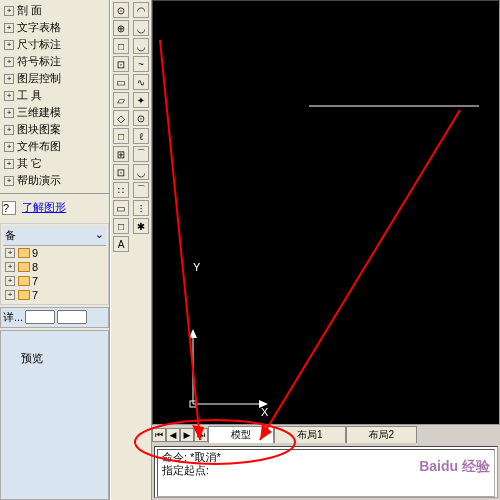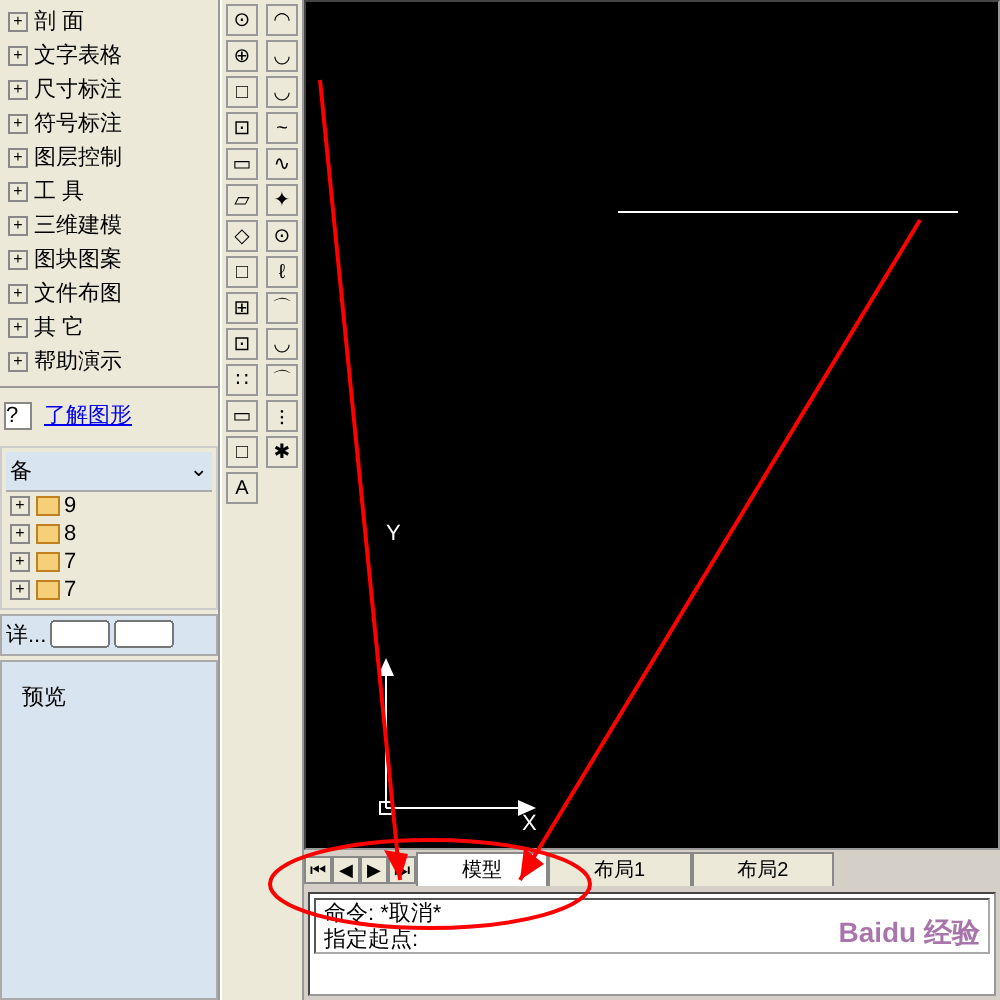--- a/index.html
+++ b/index.html
@@ -12,35 +12,35 @@
 .divider { height: 1px; background: #999; margin: 2px 0; }
 .folder-panel { margin-top: 4px; background: #ece9d8; padding: 2px; border: 1px solid #ccc; }
 .folder-header { display: flex; justify-content: space-between; padding: 2px; background: #d8e4f0; border-bottom: 1px solid #aaa; }
 .folder-icon { width: 12px; height: 10px; background: #f5d078; border: 1px solid #c08020; display: inline-block; margin-right: 2px; }
 .folder-item { padding: 1px 2px; display: flex; align-items: center; }
 .link-panel { padding: 4px 2px; display: flex; align-items: center; }
 .link-panel a { color: #0000ee; text-decoration: underline; margin-left: 4px; }
 .icon-box { width: 14px; height: 14px; border: 1px solid #888; background: #fff; margin-right: 2px; }
 .detail-panel { background: #d8e4f0; padding: 2px; border: 1px solid #aaa; margin-top: 2px; }
 .detail-row { display: flex; gap: 2px; }
-.preview-panel { background: #d8e4f0; padding: 10px; border: 1px solid #aaa; margin-top: 2px; flex: 1; }
+.preview-panel { background: #d8e4f0; padding: 20px; border: 1px solid #aaa; margin-top: 2px; flex: 1; }
 .toolbar-cols { display: flex; background: #ece9d8; border-left: 1px solid #fff; border-right: 1px solid #999; }
 .toolbar-col { width: 20px; display: flex; flex-direction: column; align-items: center; padding-top: 2px; gap: 2px; }
 .tbtn { width: 16px; height: 16px; border: 1px solid #999; background: #ece9d8; display: flex; align-items: center; justify-content: center; font-size: 10px; cursor: pointer; }
 .main-area { flex: 1; display: flex; flex-direction: column; background: #d4d0c8; position: relative; }
 .drawing { flex: 1; background: #000; position: relative; border: 1px inset #999; }
 .coord-y { position: absolute; left: 40px; top: 260px; color: #fff; font-size: 11px; }
 .coord-x { position: absolute; left: 108px; bottom: 6px; color: #fff; font-size: 11px; }
 .axis { position: absolute; left: 30px; bottom: 10px; }
 .tabs { display: flex; background: #d4d0c8; padding: 1px 0; align-items: center; }
 .tab-arrow { width: 14px; height: 14px; border: 1px solid #888; background: #ece9d8; text-align: center; font-size: 9px; line-height: 12px; cursor: pointer; }
 .tab { padding: 1px 22px; background: #ece9d8; border: 1px solid #888; border-bottom: none; font-size: 10px; cursor: pointer; }
 .tab.active { background: #fff; }
 .cmd-window { background: #fff; border: 1px inset #999; margin: 2px; height: 52px; position: relative; }
-.cmd-inner { border: 1px inset #aaa; margin: 2px; height: 28px; padding: 1px 4px; font-size: 11px; line-height: 13px; position: relative; }
+.cmd-inner { border: 1px inset #aaa; margin: 2px; height: 48px; padding: 1px 4px; font-size: 11px; line-height: 13px; position: relative; }
 .annotation { position: absolute; pointer-events: none; z-index: 100; }
 .watermark { position: absolute; right: 10px; bottom: 24px; color: #701a75; font-size: 14px; font-weight: bold; opacity: 0.6; pointer-events: none; }
 </style>
 </head>
 <body>
 
 <div class="container">
   <div class="left-panel">
     <div class="menu-list">
       <div class="menu-item">

